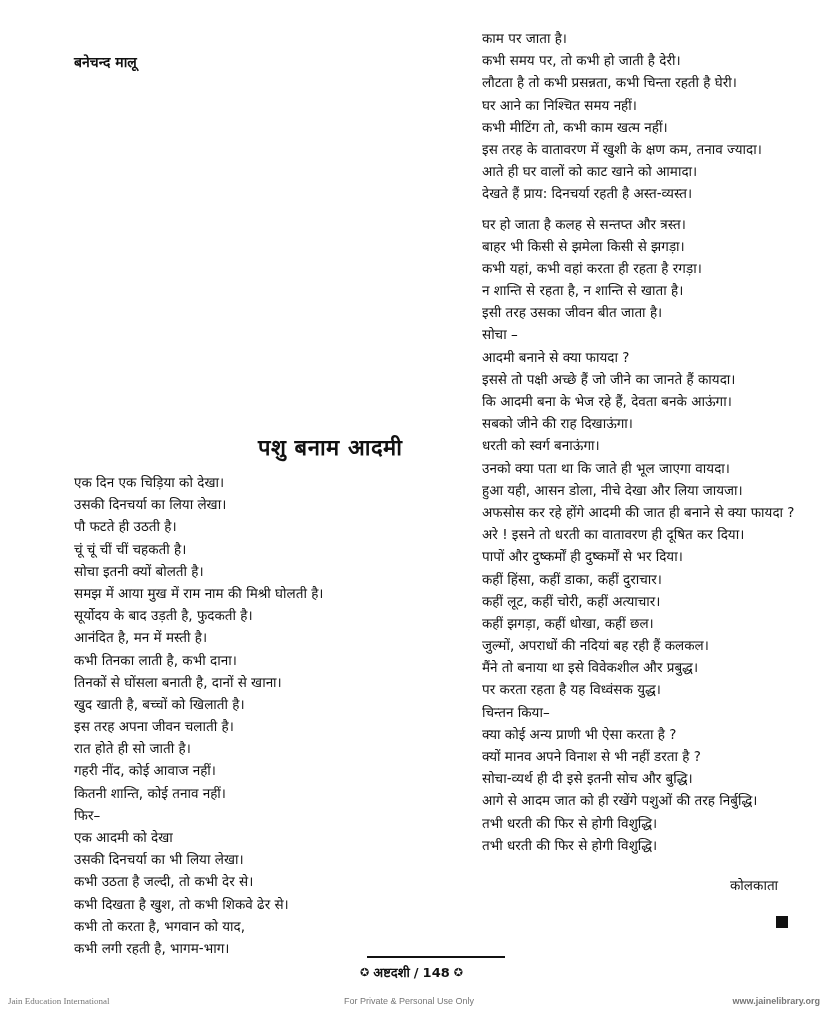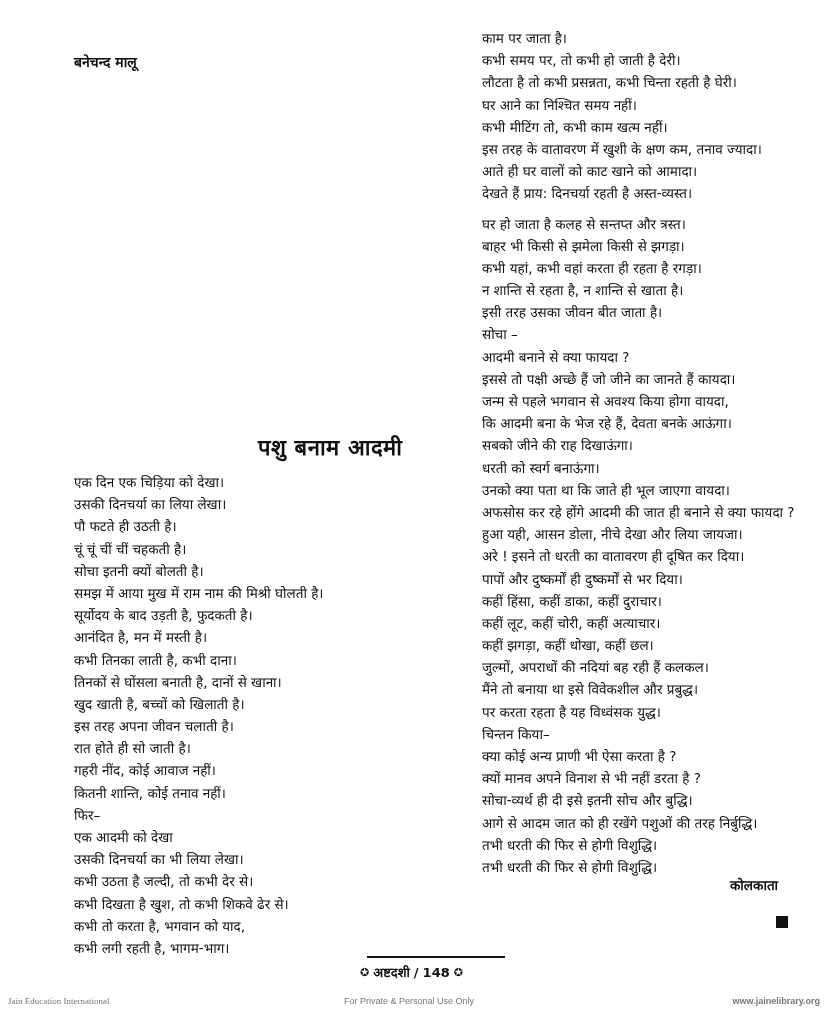--- a/index.html
+++ b/index.html
@@ -14,21 +14,21 @@
   .title {
     position: absolute; left: 258px; top: 431px; font-size: 22px; font-weight: bold;
     letter-spacing: 0.5px;
   }
   .col { position: absolute; font-size: 13.5px; line-height: 22.2px; }
   .col .line { white-space: nowrap; height: 22.2px; }
   .col-left { left: 74px; top: 471px; }
   .col-right { left: 443px; top: 27px; margin-left: 39px; }
   .col-right .gap { height: 8px; }
   .place {
-    position: absolute; left: 730px; top: 876px; font-size: 13.5px; font-weight: bold;
+    position: absolute; left: 730px; top: 876px; font-size: 13.5px;
   }
   .end-mark {
     position: absolute; left: 776px; top: 916px; width: 12px; height: 12px; background: #111;
   }
   .footer-rule {
     position: absolute; left: 367px; top: 956px; width: 138px; height: 2px; background: #111;
   }
   .folio {
     position: absolute; left: 360px; top: 963px; font-size: 13px; font-weight: bold;
     display: flex; align-items: center; gap: 4px;
@@ -61,27 +61,26 @@
   <div class="gap"></div>
   <div>
     <div class="line">घर हो जाता है कलह से सन्तप्त और त्रस्त।</div>
     <div class="line">बाहर भी किसी से झमेला किसी से झगड़ा।</div>
     <div class="line">कभी यहां, कभी वहां करता ही रहता है रगड़ा।</div>
     <div class="line">न शान्ति से रहता है, न शान्ति से खाता है।</div>
     <div class="line">इसी तरह उसका जीवन बीत जाता है।</div>
     <div class="line">सोचा –</div>
     <div class="line">आदमी बनाने से क्या फायदा ?</div>
     <div class="line">इससे तो पक्षी अच्छे हैं जो जीने का जानते हैं कायदा।</div>
-    <div class="line">जन्म से पहले भगवान से अवश्य किया होगा वायदा,</div>
     <div class="line">कि आदमी बना के भेज रहे हैं, देवता बनके आऊंगा।</div>
     <div class="line">सबको जीने की राह दिखाऊंगा।</div>
     <div class="line">धरती को स्वर्ग बनाऊंगा।</div>
     <div class="line">उनको क्या पता था कि जाते ही भूल जाएगा वायदा।</div>
+    <div class="line">हुआ यही, आसन डोला, नीचे देखा और लिया जायजा।</div>
     <div class="line">अफसोस कर रहे होंगे आदमी की जात ही बनाने से क्या फायदा ?</div>
-    <div class="line">हुआ यही, आसन डोला, नीचे देखा और लिया जायजा।</div>
     <div class="line">अरे ! इसने तो धरती का वातावरण ही दूषित कर दिया।</div>
     <div class="line">पापों और दुष्कर्मों ही दुष्कर्मों से भर दिया।</div>
     <div class="line">कहीं हिंसा, कहीं डाका, कहीं दुराचार।</div>
     <div class="line">कहीं लूट, कहीं चोरी, कहीं अत्याचार।</div>
     <div class="line">कहीं झगड़ा, कहीं धोखा, कहीं छल।</div>
     <div class="line">जुल्मों, अपराधों की नदियां बह रही हैं कलकल।</div>
     <div class="line">मैंने तो बनाया था इसे विवेकशील और प्रबुद्ध।</div>
     <div class="line">पर करता रहता है यह विध्वंसक युद्ध।</div>
     <div class="line">चिन्तन किया–</div>
     <div class="line">क्या कोई अन्य प्राणी भी ऐसा करता है ?</div>

